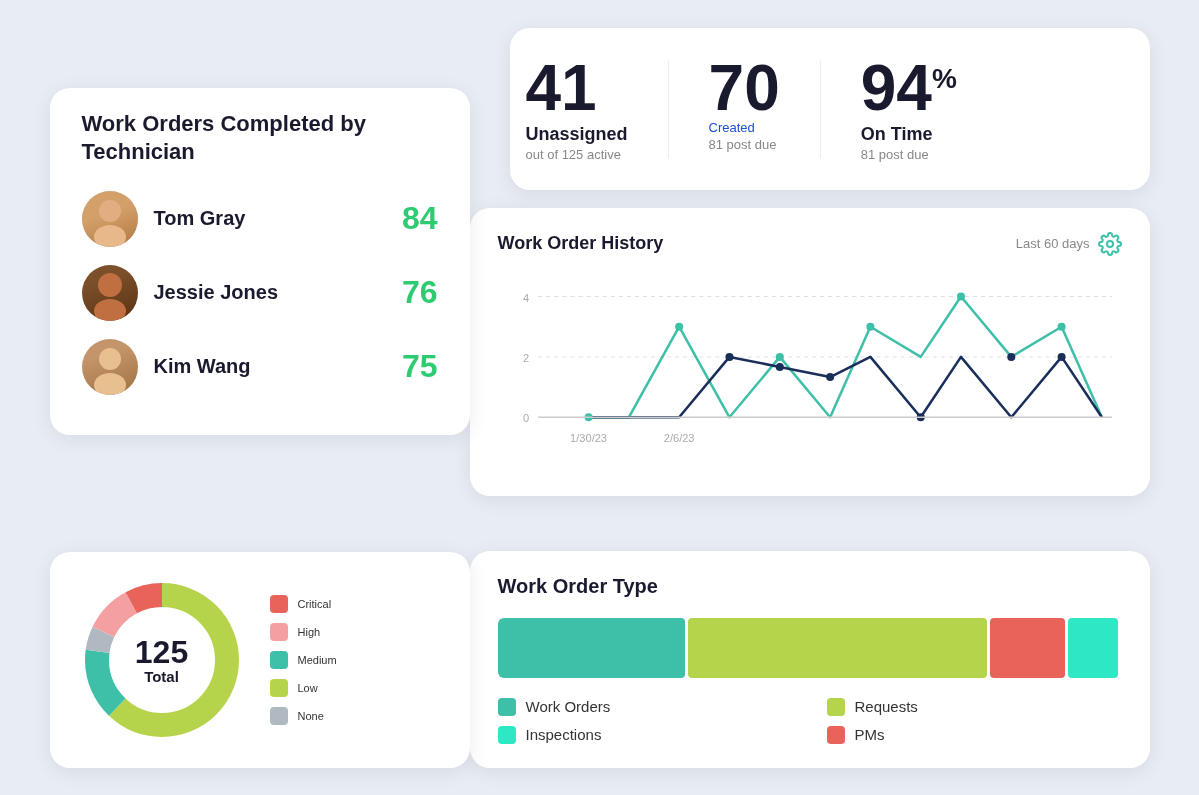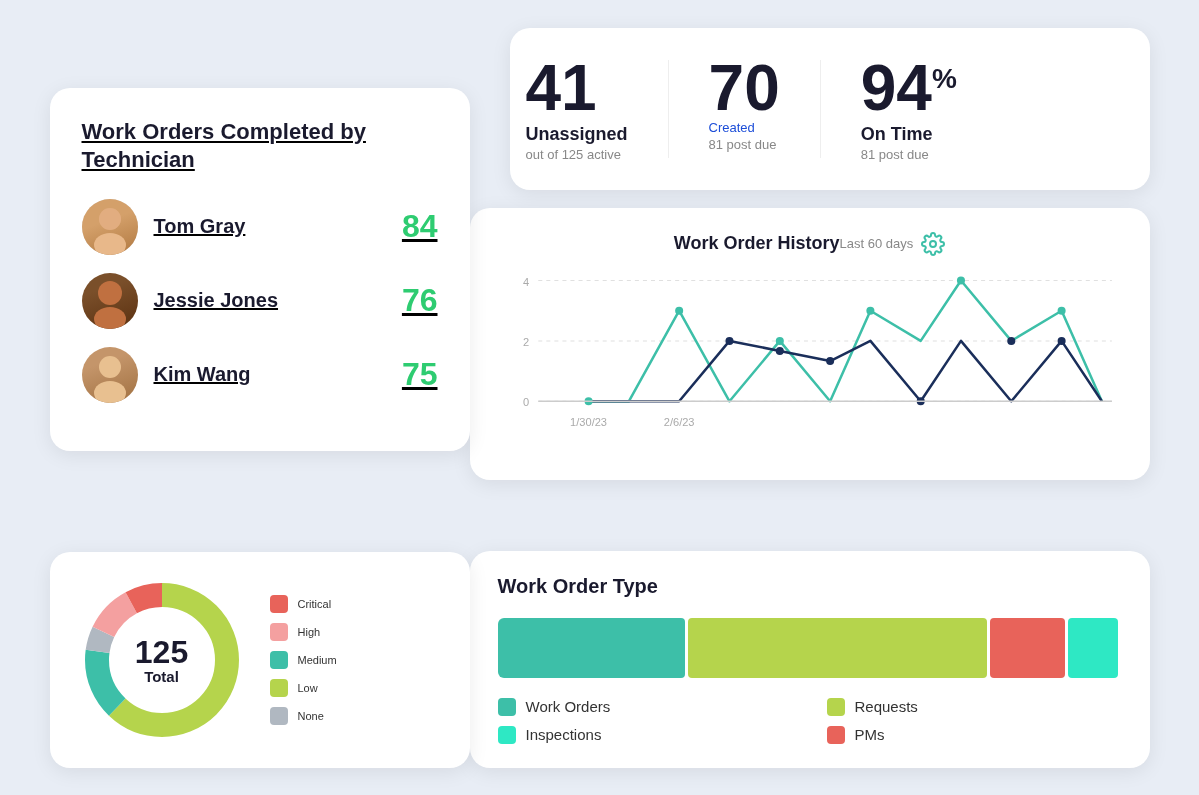--- a/index.html
+++ b/index.html
@@ -71,24 +71,23 @@
     }
 
     
     .technician-card {
       position: absolute;
       top: 60px;
       left: 0;
       width: 420px;
       background: white;
       border-radius: 20px;
-      padding: 30px 32px;
+      padding: 22px 32px;
       box-shadow: 0 4px 20px rgba(0,0,0,0.08);
       z-index: 3;
-      text-decoration: underline;
     }
     .technician-card h2 {
       font-size: 22px;
       font-weight: 800;
       color: #1a1a2e;
       line-height: 1.3;
       margin-bottom: 24px;
     }
     .tech-row {
       display: flex;
@@ -133,22 +132,23 @@
       right: 0;
       width: 680px;
       background: white;
       border-radius: 20px;
       padding: 24px 28px;
       box-shadow: 0 4px 20px rgba(0,0,0,0.08);
       z-index: 2;
     }
     .history-header {
       display: flex;
-      justify-content: center;
-      align-items: center;
+      justify-content: space-between;
+      align-items: center;
+      margin-bottom: 16px;
     }
     .history-title {
       font-size: 18px;
       font-weight: 700;
       color: #1a1a2e;
     }
     .history-meta {
       display: flex;
       align-items: center;
       gap: 8px;

